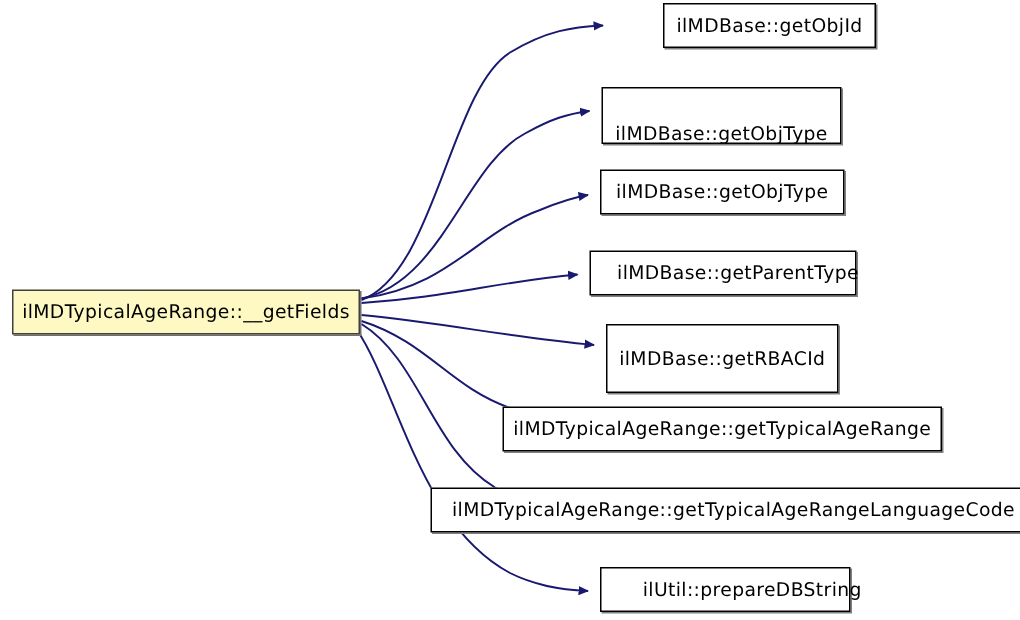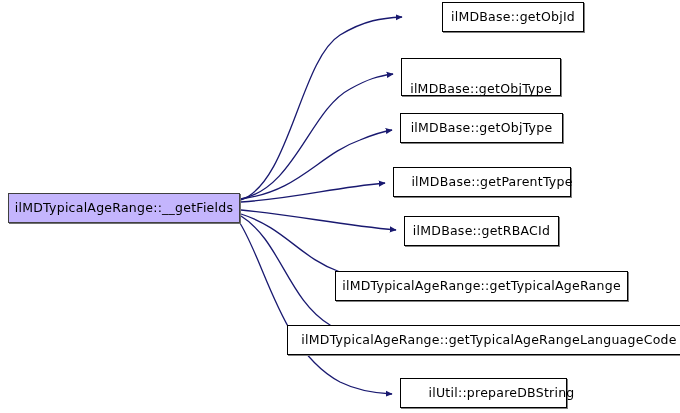--- a/index.html
+++ b/index.html
@@ -32,21 +32,21 @@
     white-space: nowrap;
     background: #ffffff;
     border: 1px solid #000000;
     box-shadow: 1px 1px 0 0 #808080;
     font-size: 12.5px;
     color: #000000;
     letter-spacing: 0.02em;
     z-index: 2;
   }
   .graph-node.source-node {
-    background: #c4b5fd;
+    background: #fef9c3;
     border: 1px solid #404040;
     box-shadow: 1px 1px 0 0 #707070;
   }
   .node-label {
     padding: 0 9px;
     line-height: 1;
   }
 </style>
 </head>
 <body>
@@ -82,21 +82,21 @@
   </div>
 
   <div class="graph-node" style="left: 400px; top: 113px; width: 163px; height: 30px;">
     <span class="node-label">ilMDBase::getObjType</span>
   </div>
 
   <div class="graph-node" style="left: 393px; top: 167px; width: 178px; height: 30px; padding-left: 20px;">
     <span class="node-label">ilMDBase::getParentType</span>
   </div>
 
-  <div class="graph-node" style="left: 404px; top: 216px; width: 155px; height: 30px;">
+  <div class="graph-node" style="left: 404px; top: 216px; width: 155px; height: 46px;">
     <span class="node-label">ilMDBase::getRBACId</span>
   </div>
 
   <div class="graph-node" style="left: 335px; top: 271px; width: 293px; height: 30px; align-items: center;">
     <span class="node-label">ilMDTypicalAgeRange::getTypicalAgeRange</span>
   </div>
 
   <div class="graph-node" style="left: 287px; top: 325px; width: 404px; height: 30px;">
     <span class="node-label">ilMDTypicalAgeRange::getTypicalAgeRangeLanguageCode</span>
   </div>

